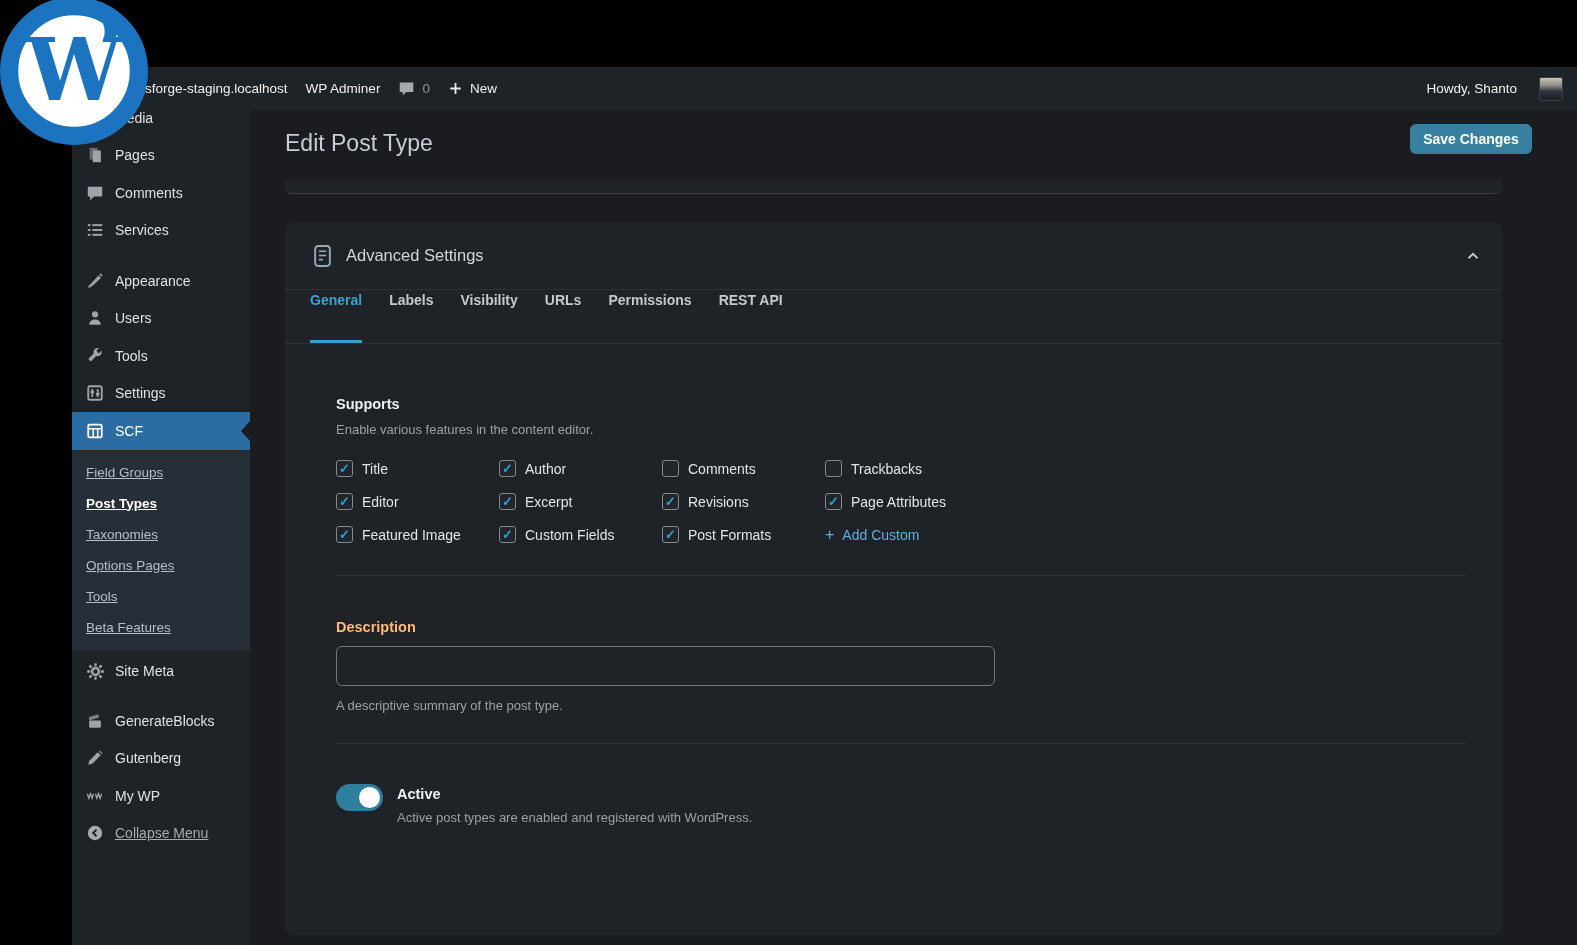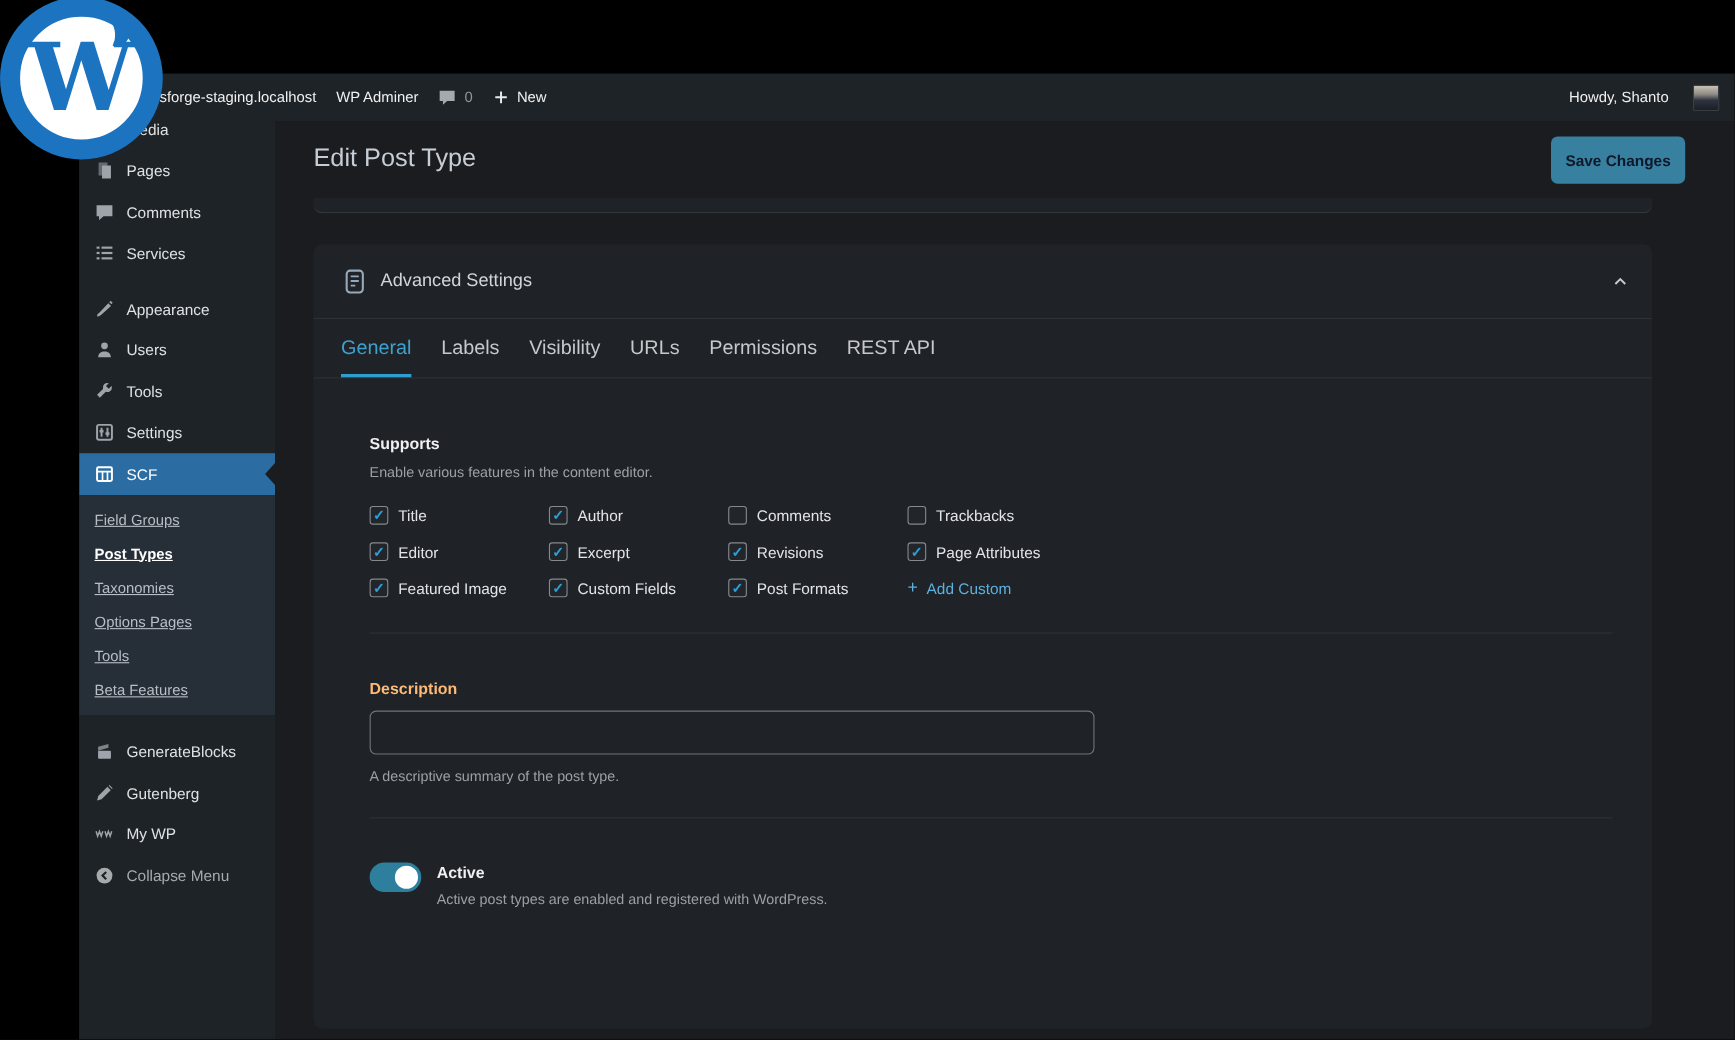--- a/index.html
+++ b/index.html
@@ -34,45 +34,45 @@
   .menu-item.active { background:#2b6ca3; color:#fff; }
   .menu-item.active .mi-icon { color:#fff; }
   .mi-arrow { position:absolute; right:0; top:50%; margin-top:-10px; width:0; height:0;
               border-top:10px solid transparent; border-bottom:10px solid transparent;
               border-right:9px solid #1a1c20; }
   .menu-gap1 { height:13px; } .menu-gap2 { height:3px; } .menu-gap3 { height:12px; }
   .submenu { background:#262e37; padding:7px 0; }
   .submenu-item { height:31px; display:flex; align-items:center; padding-left:14px;
                   color:#b8bec5; font-size:13.5px; cursor:pointer;text-decoration:underline; }
   .submenu-item.active { color:#ffffff; font-weight:bold; }
-  .collapse-label { color:#a7aaad; }
+  .collapse-label { color:#a7aaad;text-decoration:underline; }
 
   
   .content { position:absolute; left:178px; top:43px; right:0; bottom:0; background:#1a1c20; }
   .page-head { position:absolute; left:35px; right:35px; top:0; height:70px; }
   .page-title { position:absolute; left:0; top:20px; font-size:23px; font-weight:400; color:#c7cdd5; }
-  .save-btn { position:absolute; right:45px; top:14px; width:122px; height:43px; background:#38809f;
-              color:#0f172a; font-size:14px; font-weight:600; border:none; border-radius:6px;
+  .save-btn { position:absolute; right:45px; top:14px; width:122px; height:30px; background:#38809f;
+              color:#ffffff; font-size:14px; font-weight:600; border:none; border-radius:6px;
               font-family:"Liberation Sans",sans-serif; cursor:pointer; }
 
   .card-sliver { position:absolute; left:35px; top:70px; width:1217px; height:14px; background:#1f2226;
                  border-bottom:1px solid #3a3e43; border-radius:0 0 8px 8px; }
 
   .card { position:absolute; left:35px; top:112px; width:1217px; height:713px; background:#1f2226;
           border-radius:8px; }
   .card-header { height:68px; display:flex; align-items:center; padding:0 20px 0 27px;
                  border-bottom:1px solid #2e3237; }
   .card-header .doc { color:#96aabb; display:flex; margin-right:13px; }
   .card-title { color:#d2d6da; font-size:16.5px; }
   .chev { margin-left:auto; color:#c6cacd; display:flex; cursor:pointer; }
 
   .tabs { display:flex; gap:27px; padding:0 0 0 25px; height:54px; align-items:stretch;
           border-bottom:1px solid #2e3237; }
-  .tab { display:flex; align-items:center; color:#c6c9cc; font-size:18px; cursor:pointer;
-         border-bottom:3px solid transparent; padding-top:2px; }
+  .tab { display:flex; color:#c6c9cc; font-size:14px; cursor:pointer;
+         border-bottom:3px solid transparent; padding-top:2px;font-weight:bold; }
   .tab.active { color:#3ea2cf; border-bottom-color:#2f9fd0; }
 
   .card-body { padding:0 36px 0 51px; }
   .sec-heading { margin-top:52px; color:#eef0f2; font-size:14.5px; font-weight:bold; }
   .sec-help { margin-top:10px; color:#9ca1a7; font-size:13px; }
 
   .cb-grid { margin-top:22px; display:grid; grid-template-columns:repeat(4,163px); row-gap:14px; }
   .cb-cell { display:flex; align-items:center; gap:9px; height:19px; cursor:pointer; }
   .cb-box { width:17px; height:17px; border-radius:3px; border:1px solid #85898f; background:#22252a;
             display:flex; align-items:center; justify-content:center; flex:none; }
@@ -258,20 +258,31 @@
           <div class="submenu-item">
             <span>Tools</span>
           </div>
           <div class="submenu-item">
             <span>Beta Features</span>
           </div>
         </div>
 
         <div class="menu-gap2"></div>
 
+        <li class="menu-item">
+          <span class="mi-icon">
+            <svg width="19" height="19" viewBox="0 0 20 20">
+                <circle cx="10" cy="10" r="3.6" fill="none" stroke="currentColor" stroke-width="2.6"></circle>
+                <g stroke="currentColor" stroke-width="2.4">
+                  <path d="M10 1.2v3.2M10 15.6v3.2M1.2 10h3.2M15.6 10h3.2M3.6 3.6l2.3 2.3M14.1 14.1l2.3 2.3M16.4 3.6l-2.3 2.3M5.9 14.1l-2.3 2.3"></path>
+                </g>
+              </svg>
+          </span>
+          <span>Site Meta</span>
+        </li>
 
         <div class="menu-gap3"></div>
 
         <li class="menu-item">
           <span class="mi-icon">
             <svg width="18" height="18" viewBox="0 0 20 20" fill="currentColor">
                 <path d="M3.5 5.5L14 2.5v4L3.5 9.5z" opacity=".75"></path>
                 <rect x="3.5" y="9.5" width="13" height="8" rx="1"></rect>
               </svg>
           </span>

